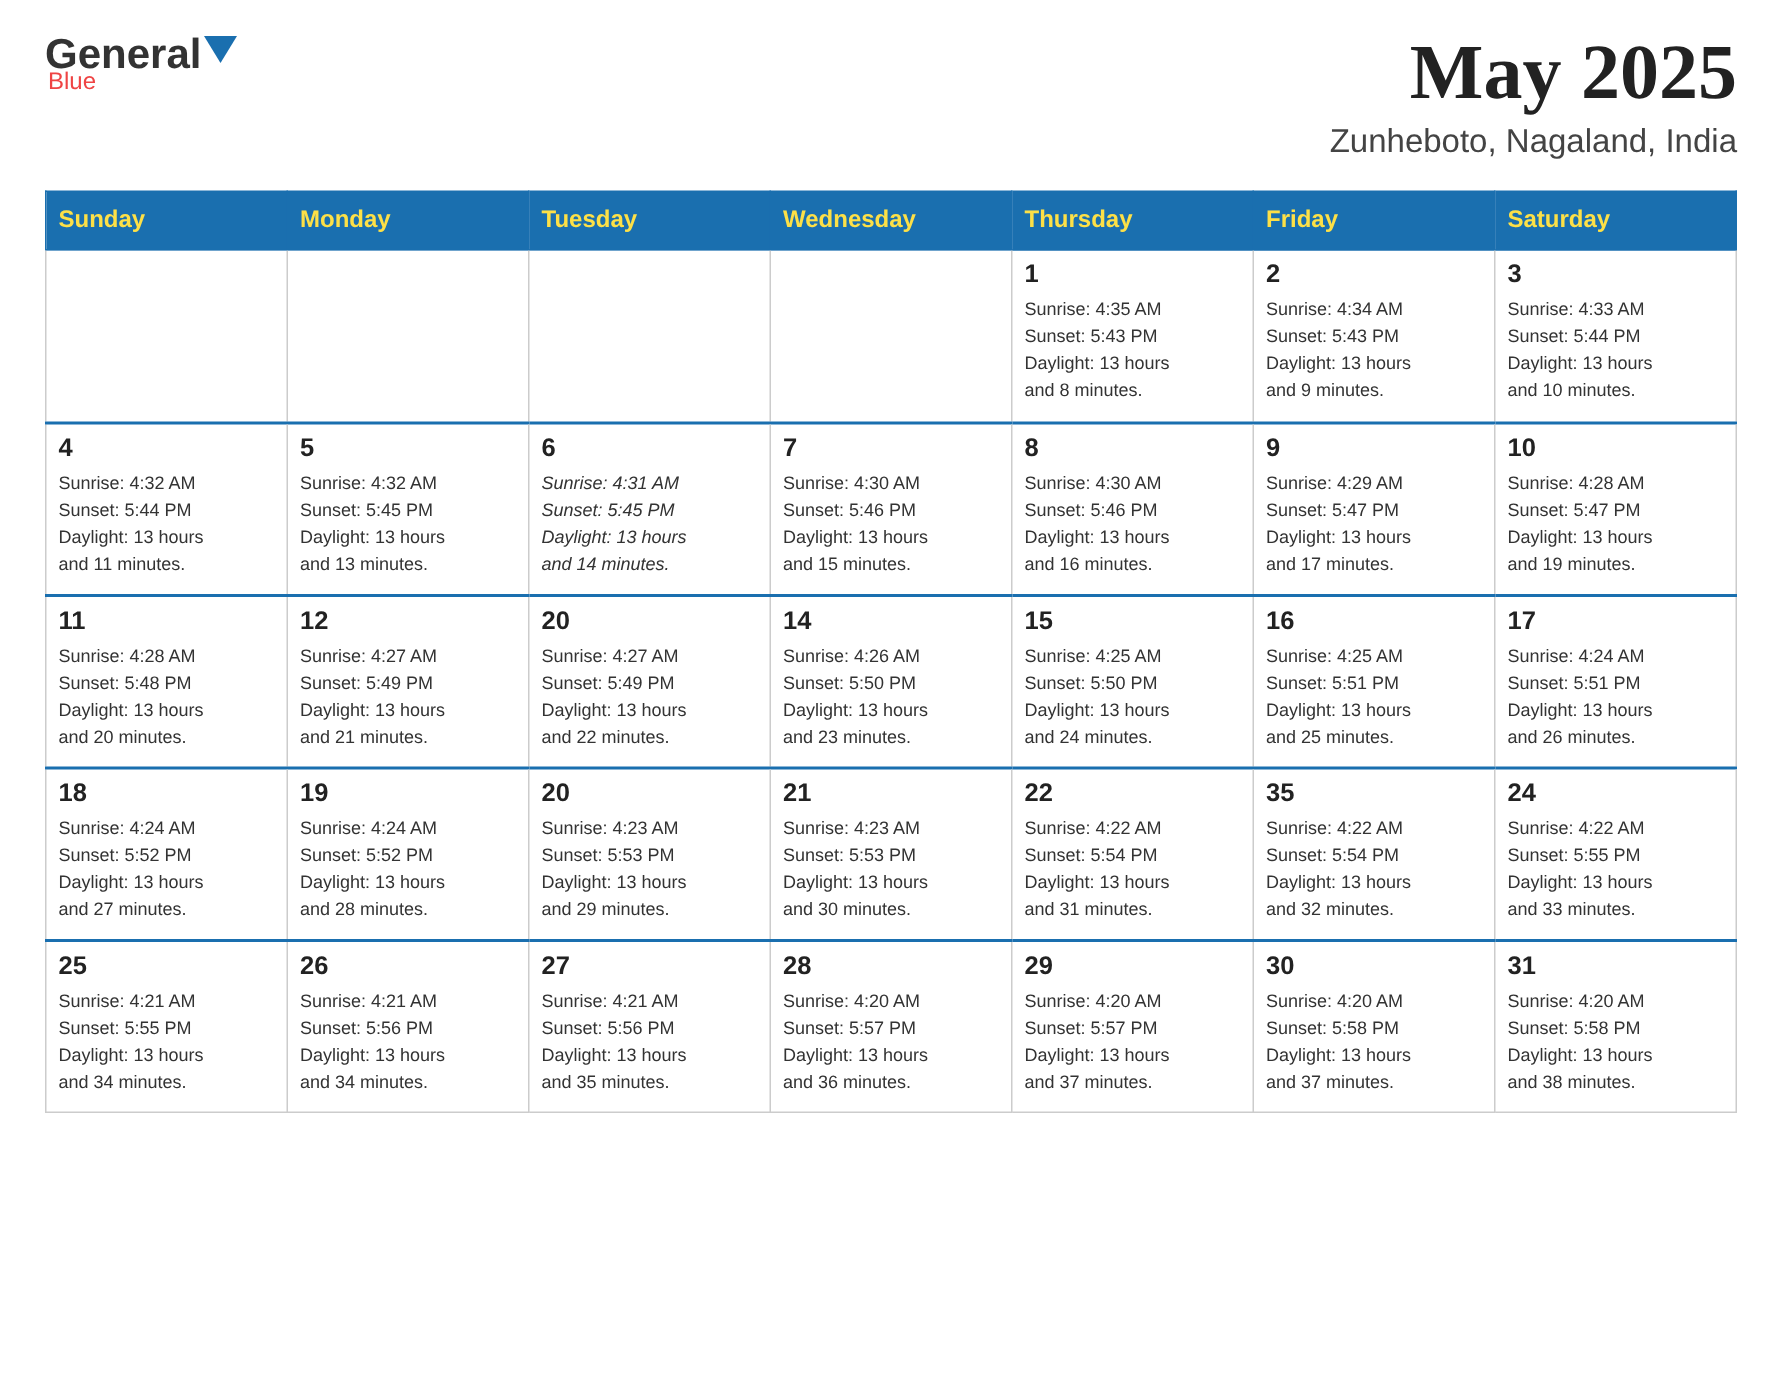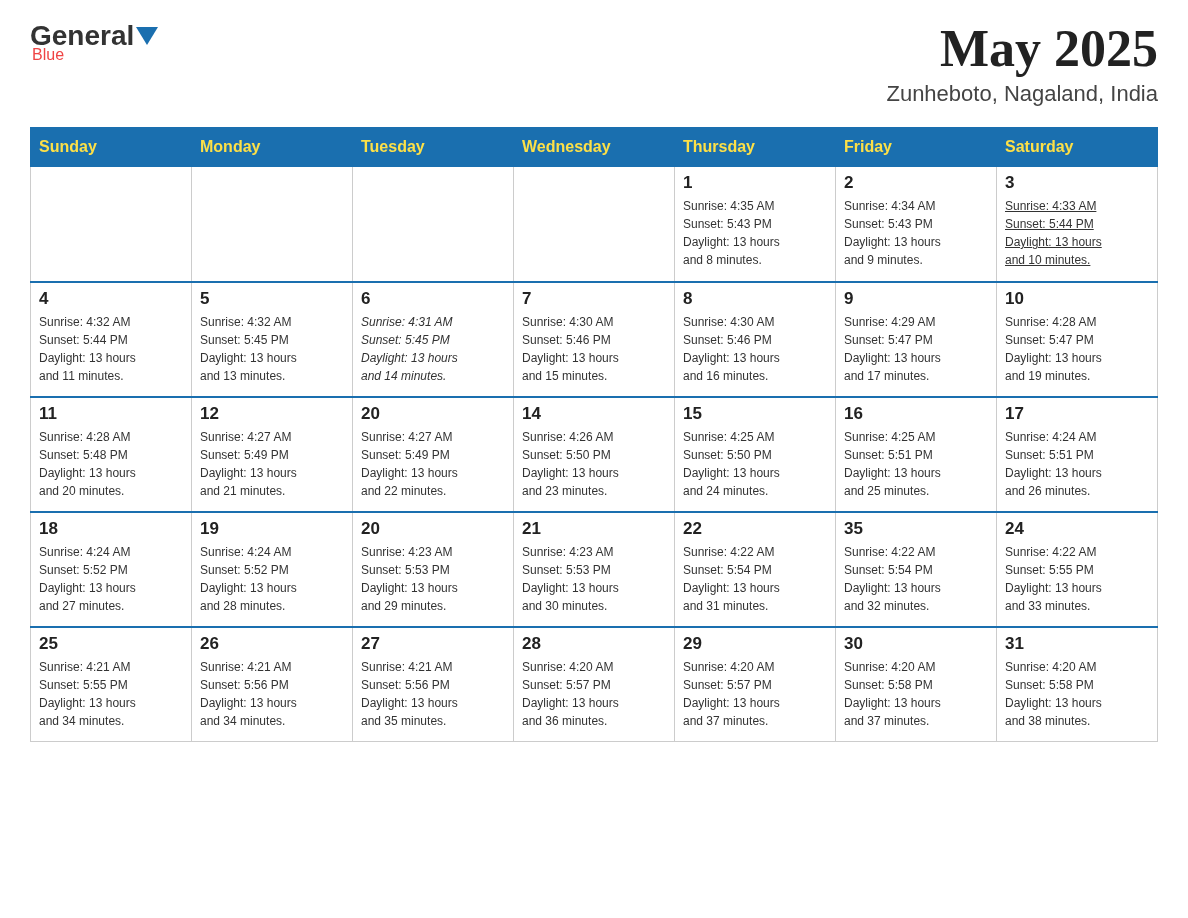--- a/index.html
+++ b/index.html
@@ -87,21 +87,21 @@
     .week-row:first-child td {
       border-top: 1px solid #ccc;
     }
   </style>
 </head>
 <body>
 
 <div class="header">
   <div class="logo">
     <div style="display:flex; flex-direction:column; align-items:flex-start;">
-      <div style="display:flex; align-items:center;">
+      <div style="display:flex; align-items:flex-start;">
         <span class="logo-text-general">General</span>
         <svg width="22" height="22" viewBox="0 0 22 22" style="margin-left:2px; margin-top:4px;">
           <polygon points="0,0 22,0 11,18" fill="#1a6faf"></polygon>
         </svg>
       </div>
       <span class="logo-text-blue" style="margin-top:-6px; margin-left:2px;">Blue</span>
     </div>
   </div>
   <div class="title-block">
     <div class="month-year">May 2025</div>
@@ -136,21 +136,21 @@
         </td>
         <td style="border-top: 1px solid rgb(204, 204, 204);">
           <div class="day-number">2</div>
           <div class="day-info" style="white-space: pre-line;">Sunrise: 4:34 AM
 Sunset: 5:43 PM
 Daylight: 13 hours
 and 9 minutes.</div>
         </td>
         <td style="border-top: 1px solid rgb(204, 204, 204);">
           <div class="day-number">3</div>
-          <div class="day-info" style="white-space: pre-line; text-decoration: underline;">Sunrise: 4:33 AM
+          <div class="day-info" style="white-space: pre-line;">Sunrise: 4:33 AM
 Sunset: 5:44 PM
 Daylight: 13 hours
 and 10 minutes.</div>
         </td>
       </tr>
       <tr class="week-row">
         <td>
           <div class="day-number">4</div>
           <div class="day-info" style="white-space: pre-line;">Sunrise: 4:32 AM
 Sunset: 5:44 PM

